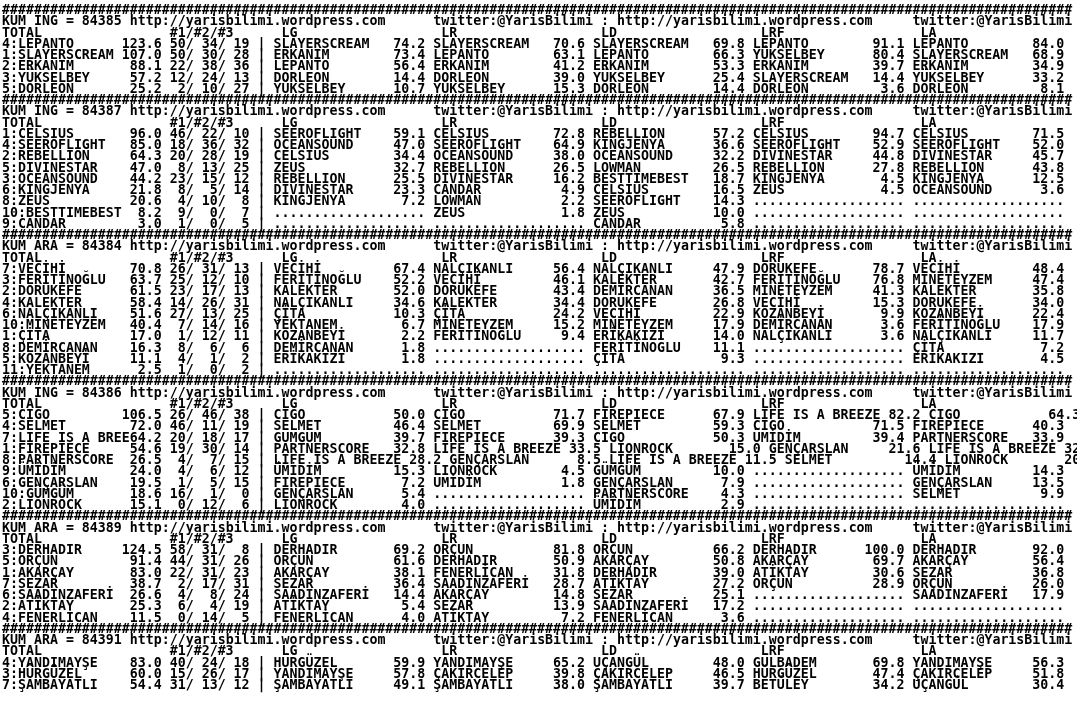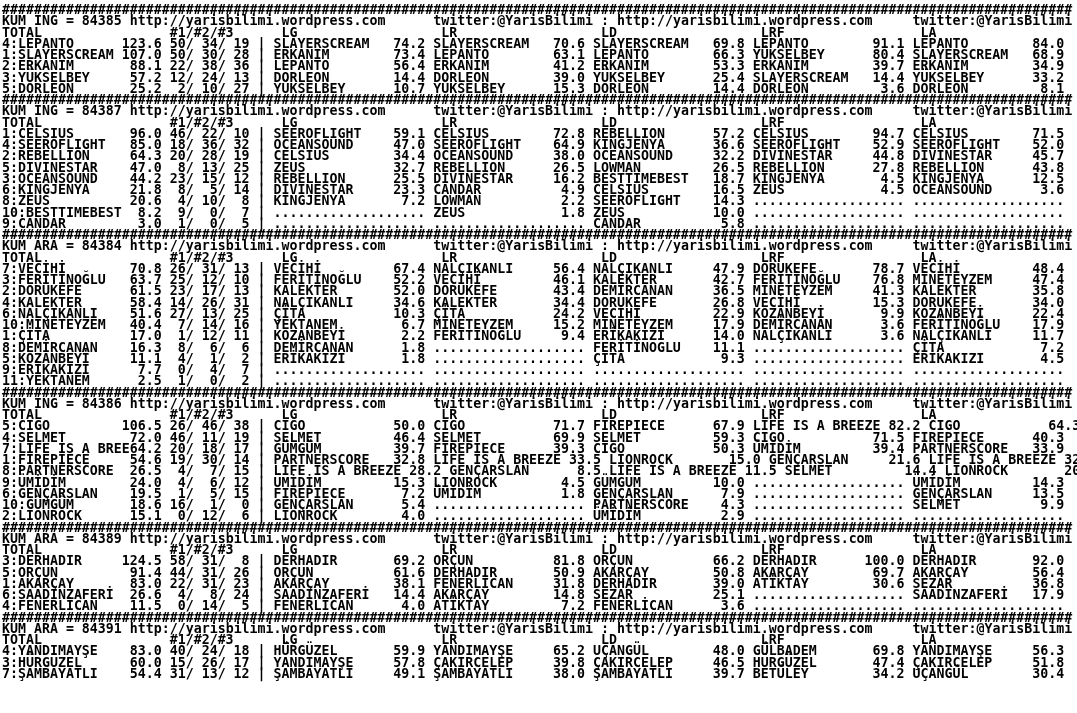--- a/index.html
+++ b/index.html
@@ -48,21 +48,20 @@
       <div class="ln">TOTAL                #1/#2/#3      LG                  LR                  LD                  LRF                 LA</div>
       <div class="ln">7:VECİHİ        70.8 26/ 31/ 13 | VECİHİ         67.4 NALÇIKANLI     56.4 NALÇIKANLI     47.9 DORUKEFE       78.7 VECİHİ         48.4 </div>
       <div class="ln">3:FERİTİNOĞLU   63.7 25/ 12/ 10 | FERİTİNOĞLU    52.2 VECİHİ         46.1 KALEKTER       42.7 FERİTİNOĞLU    76.8 MİNETEYZEM     47.4 </div>
       <div class="ln">2:DORUKEFE      61.5 23/ 17/ 13 | KALEKTER       52.0 DORUKEFE       43.4 DEMİRCANAN     36.5 MİNETEYZEM     41.3 KALEKTER       35.8 </div>
       <div class="ln">4:KALEKTER      58.4 14/ 26/ 31 | NALÇIKANLI     34.6 KALEKTER       34.4 DORUKEFE       26.8 VECİHİ         15.3 DORUKEFE       34.0 </div>
       <div class="ln">6:NALÇIKANLI    51.6 27/ 13/ 25 | ÇİTA           10.3 ÇİTA           24.2 VECİHİ         22.9 KOZANBEYİ       9.9 KOZANBEYİ      22.4 </div>
       <div class="ln">10:MİNETEYZEM   40.4  7/ 14/ 16 | YEKTANEM        6.7 MİNETEYZEM     15.2 MİNETEYZEM     17.9 DEMİRCANAN      3.6 FERİTİNOĞLU    17.9 </div>
       <div class="ln">1:ÇİTA          17.0  1/ 12/ 11 | KOZANBEYİ       2.2 FERİTİNOĞLU     9.4 ERİKAKIZI      14.0 NALÇIKANLI      3.6 NALÇIKANLI     11.7 </div>
       <div class="ln">8:DEMİRCANAN    16.3  8/  6/  6 | DEMİRCANAN      1.8 ................... FERİTİNOĞLU    11.1 ................... ÇİTA            7.2 </div>
       <div class="ln">5:KOZANBEYİ     11.1  4/  1/  2 | ERİKAKIZI       1.8 ................... ÇİTA            9.3 ................... ERİKAKIZI       4.5 </div>
-      <div class="ln">9:ERİKAKIZI      7.7  0/  4/  7 | ................... ................... ................... ................... ................... </div>
       <div class="ln">11:YEKTANEM      2.5  1/  0/  2 | ................... ................... ................... ................... ................... </div>
     </section>
     <section>
       <div class="ln">######################################################################################################################################</div>
       <div class="ln"><span>KUM ING = 84386</span> <span>http://yarisbilimi.wordpress.com</span>      <span>twitter:@YarisBilimi</span> : <span>http://yarisbilimi.wordpress.com</span>     <span>twitter:@YarisBilimi</span></div>
       <div class="ln">TOTAL                #1/#2/#3      LG                  LR                  LD                  LRF                 LA</div>
       <div class="ln">5:CIGO         106.5 26/ 46/ 38 | CIGO           50.0 CIGO           71.7 FIREPIECE      67.9 LIFE IS A BREEZE 82.2 CIGO           64.3 </div>
       <div class="ln">4:SELMET        72.0 46/ 11/ 19 | SELMET         46.4 SELMET         69.9 SELMET         59.3 CIGO           71.5 FIREPIECE      40.3 </div>
       <div class="ln">7:LIFE IS A BREE64.2 20/ 18/ 17 | GÜMGÜM         39.7 FIREPIECE      39.3 CIGO           50.3 ÜMİDİM         39.4 PARTNERSCORE   33.9 </div>
       <div class="ln">1:FIREPIECE     54.6 19/ 30/ 14 | PARTNERSCORE   32.8 LIFE IS A BREEZE 33.5 LIONROCK       15.0 GENÇARSLAN     21.6 LIFE IS A BREEZE 32.4 </div>
@@ -72,21 +71,23 @@
       <div class="ln">10:GÜMGÜM       18.6 16/  1/  0 | GENÇARSLAN      5.4 ................... PARTNERSCORE    4.3 ................... SELMET          9.9 </div>
       <div class="ln">2:LIONROCK      15.1  0/ 12/  6 | LIONROCK        4.0 ................... ÜMİDİM          2.9 ................... ................... </div>
     </section>
     <section>
       <div class="ln">######################################################################################################################################</div>
       <div class="ln"><span>KUM ARA = 84389</span> <span>http://yarisbilimi.wordpress.com</span>      <span>twitter:@YarisBilimi</span> : <span>http://yarisbilimi.wordpress.com</span>     <span>twitter:@YarisBilimi</span></div>
       <div class="ln">TOTAL                #1/#2/#3      LG                  LR                  LD                  LRF                 LA</div>
       <div class="ln">3:DERHADIR     124.5 58/ 31/  8 | DERHADIR       69.2 ORÇUN          81.8 ORÇUN          66.2 DERHADIR      100.0 DERHADIR       92.0 </div>
       <div class="ln">5:ORÇUN         91.4 44/ 31/ 26 | ORÇUN          61.6 DERHADIR       50.9 AKARÇAY        50.8 AKARÇAY        69.7 AKARÇAY        56.4 </div>
       <div class="ln">1:AKARÇAY       83.0 22/ 31/ 23 | AKARÇAY        38.1 FENERLİCAN     31.8 DERHADIR       39.0 ATİKTAY        30.6 SEZAR          36.8 </div>
+      <div class="ln">7:SEZAR         38.7  2/ 17/ 31 | SEZAR          36.4 SAADINZAFERİ   28.7 ATİKTAY        27.2 ORÇUN          28.9 ORÇUN          26.0 </div>
       <div class="ln">6:SAADINZAFERİ  26.6  4/  8/ 24 | SAADINZAFERİ   14.4 AKARÇAY        14.8 SEZAR          25.1 ................... SAADINZAFERİ   17.9 </div>
+      <div class="ln">2:ATİKTAY       25.3  6/  4/ 19 | ATİKTAY         5.4 SEZAR          13.9 SAADINZAFERİ   17.2 ................... ................... </div>
       <div class="ln">4:FENERLİCAN    11.5  0/ 14/  5 | FENERLİCAN      4.0 ATİKTAY         7.2 FENERLİCAN      3.6 ................... ................... </div>
     </section>
     <section>
       <div class="ln">######################################################################################################################################</div>
       <div class="ln"><span>KUM ARA = 84391</span> <span>http://yarisbilimi.wordpress.com</span>      <span>twitter:@YarisBilimi</span> : <span>http://yarisbilimi.wordpress.com</span>     <span>twitter:@YarisBilimi</span></div>
       <div class="ln">TOTAL                #1/#2/#3      LG                  LR                  LD                  LRF                 LA</div>
       <div class="ln">4:YANDIMAYŞE    83.0 40/ 24/ 18 | HÜRGÜZEL       59.9 YANDIMAYŞE     65.2 UÇANGÜL        48.0 GÜLBADEM       69.8 YANDIMAYŞE     56.3 </div>
       <div class="ln">3:HÜRGÜZEL      60.0 15/ 26/ 17 | YANDIMAYŞE     57.8 ÇAKIRCELEP     39.8 ÇAKIRCELEP     46.5 HÜRGÜZEL       47.4 ÇAKIRCELEP     51.8 </div>
       <div class="ln">7:ŞAMBAYATLI    54.4 31/ 13/ 12 | ŞAMBAYATLI     49.1 ŞAMBAYATLI     38.0 ŞAMBAYATLI     39.7 BETÜLEY        34.2 UÇANGÜL        30.4 </div>
     </section>

